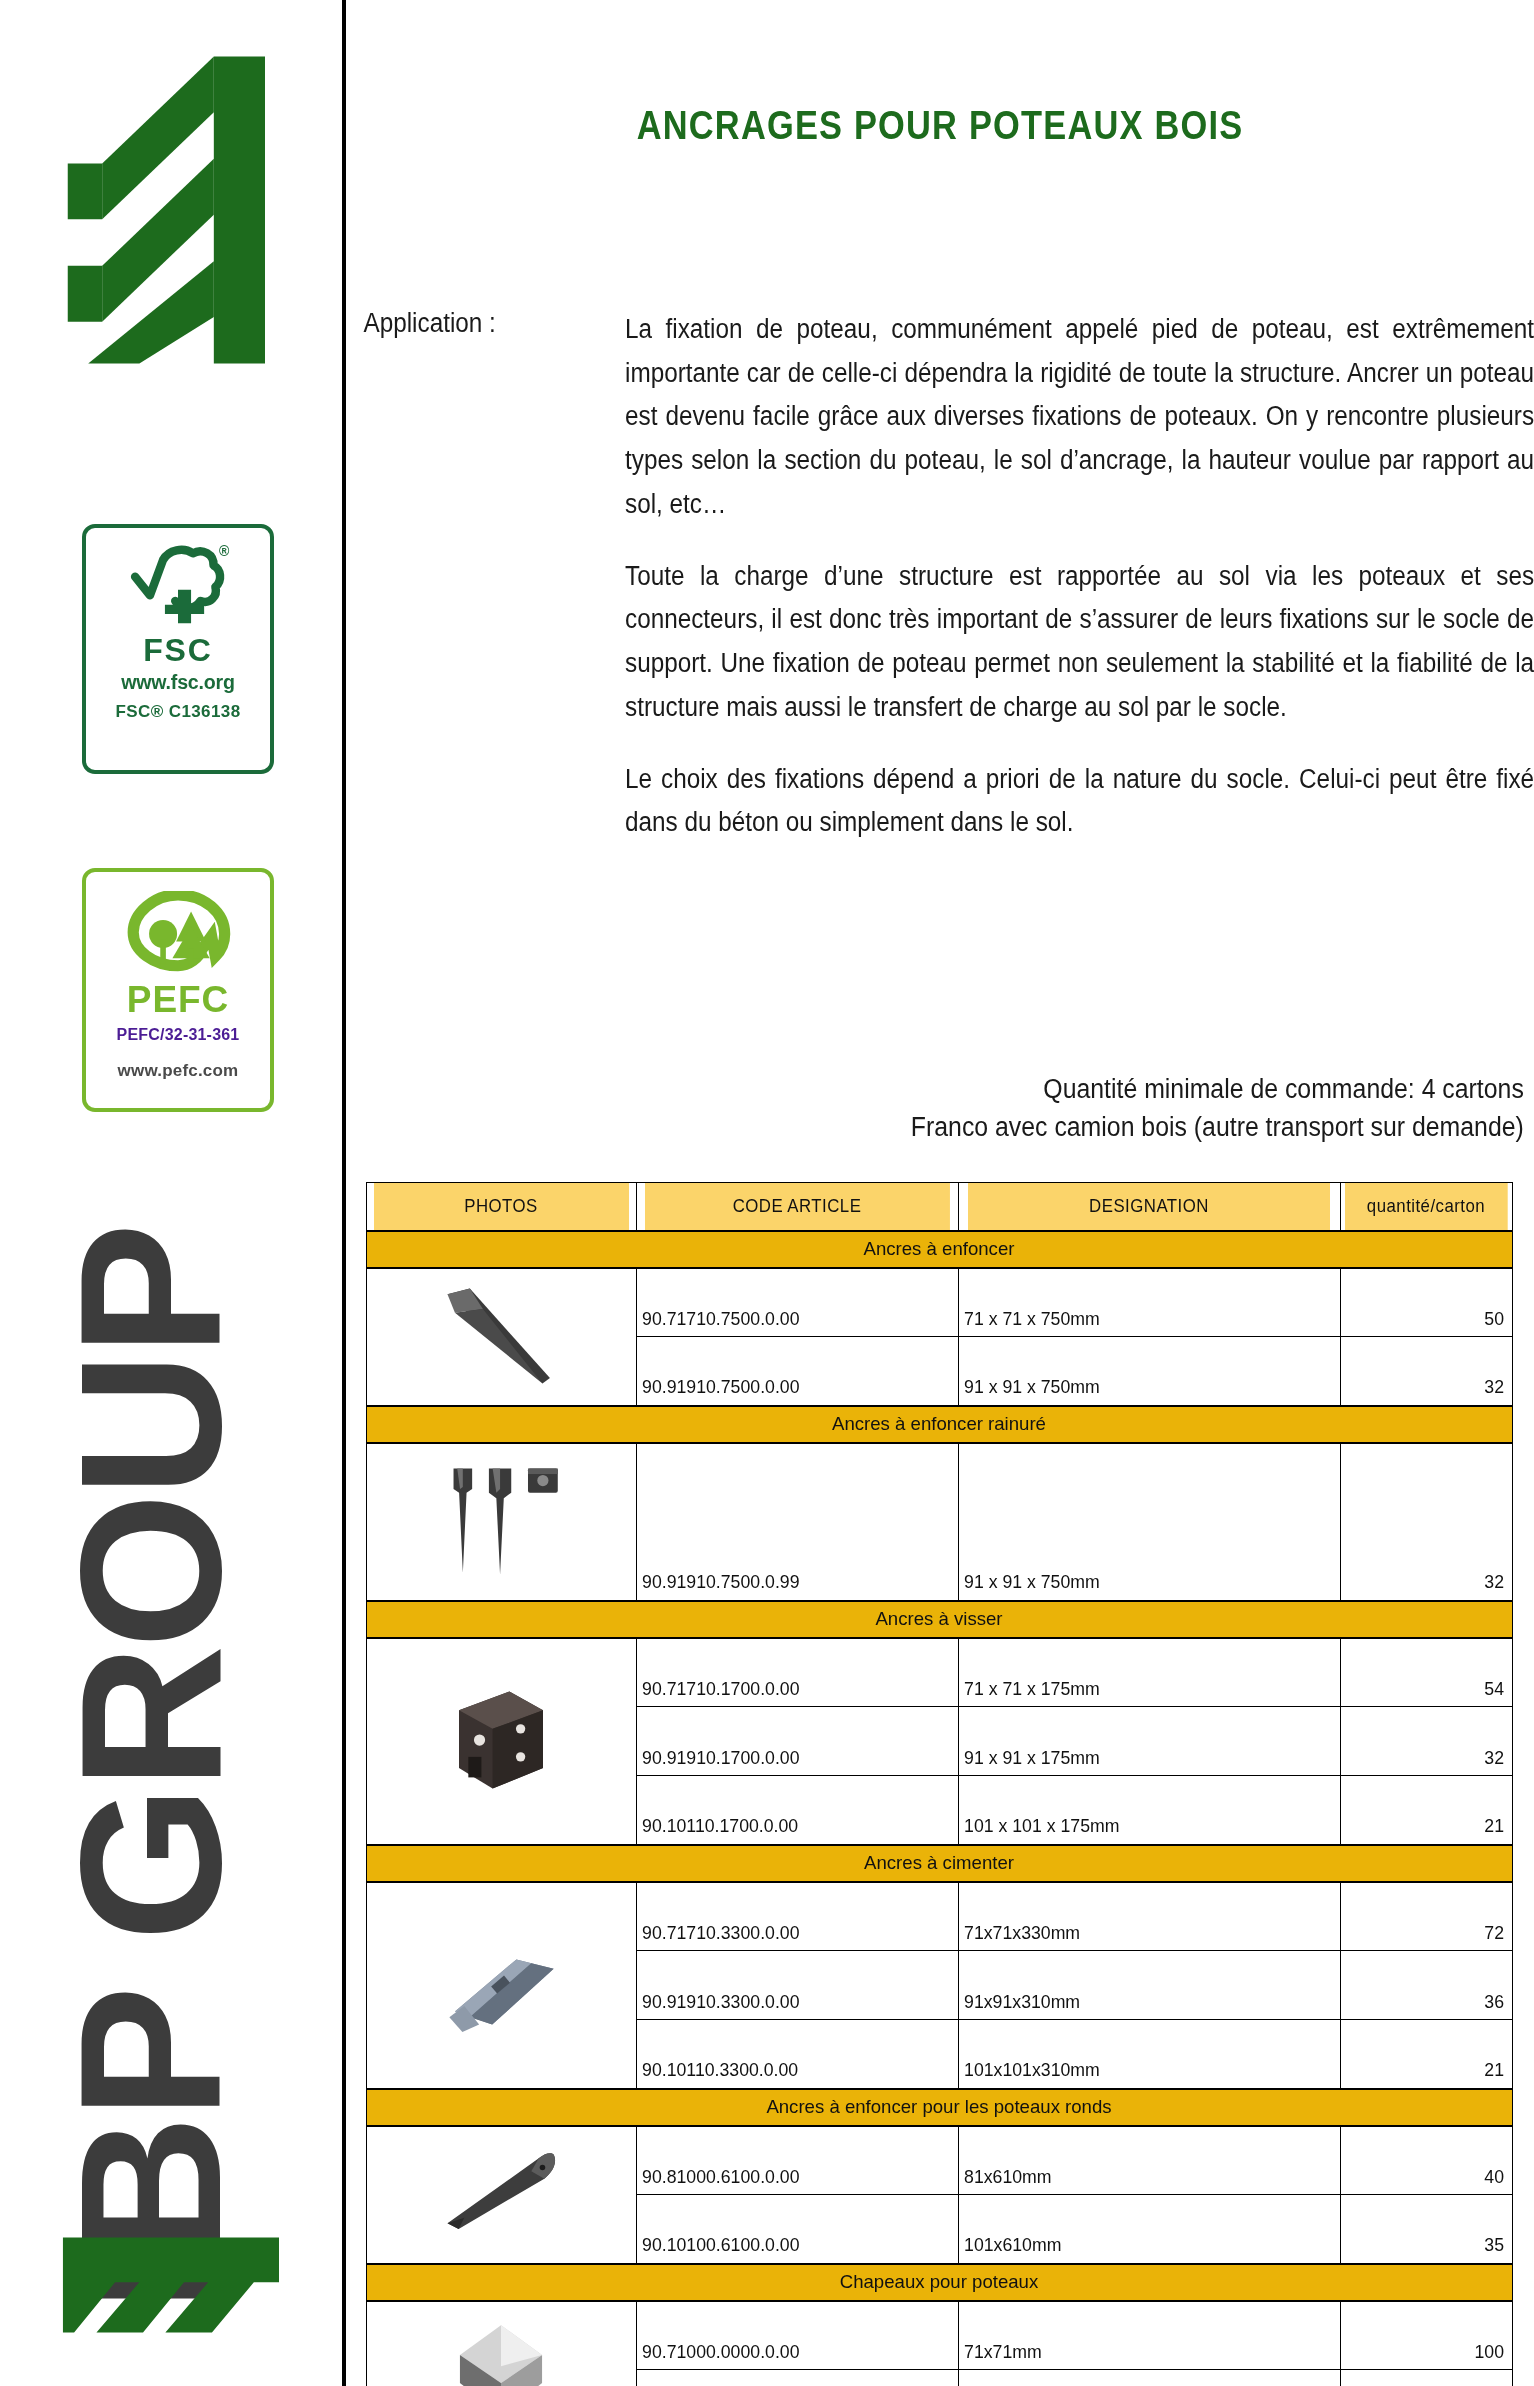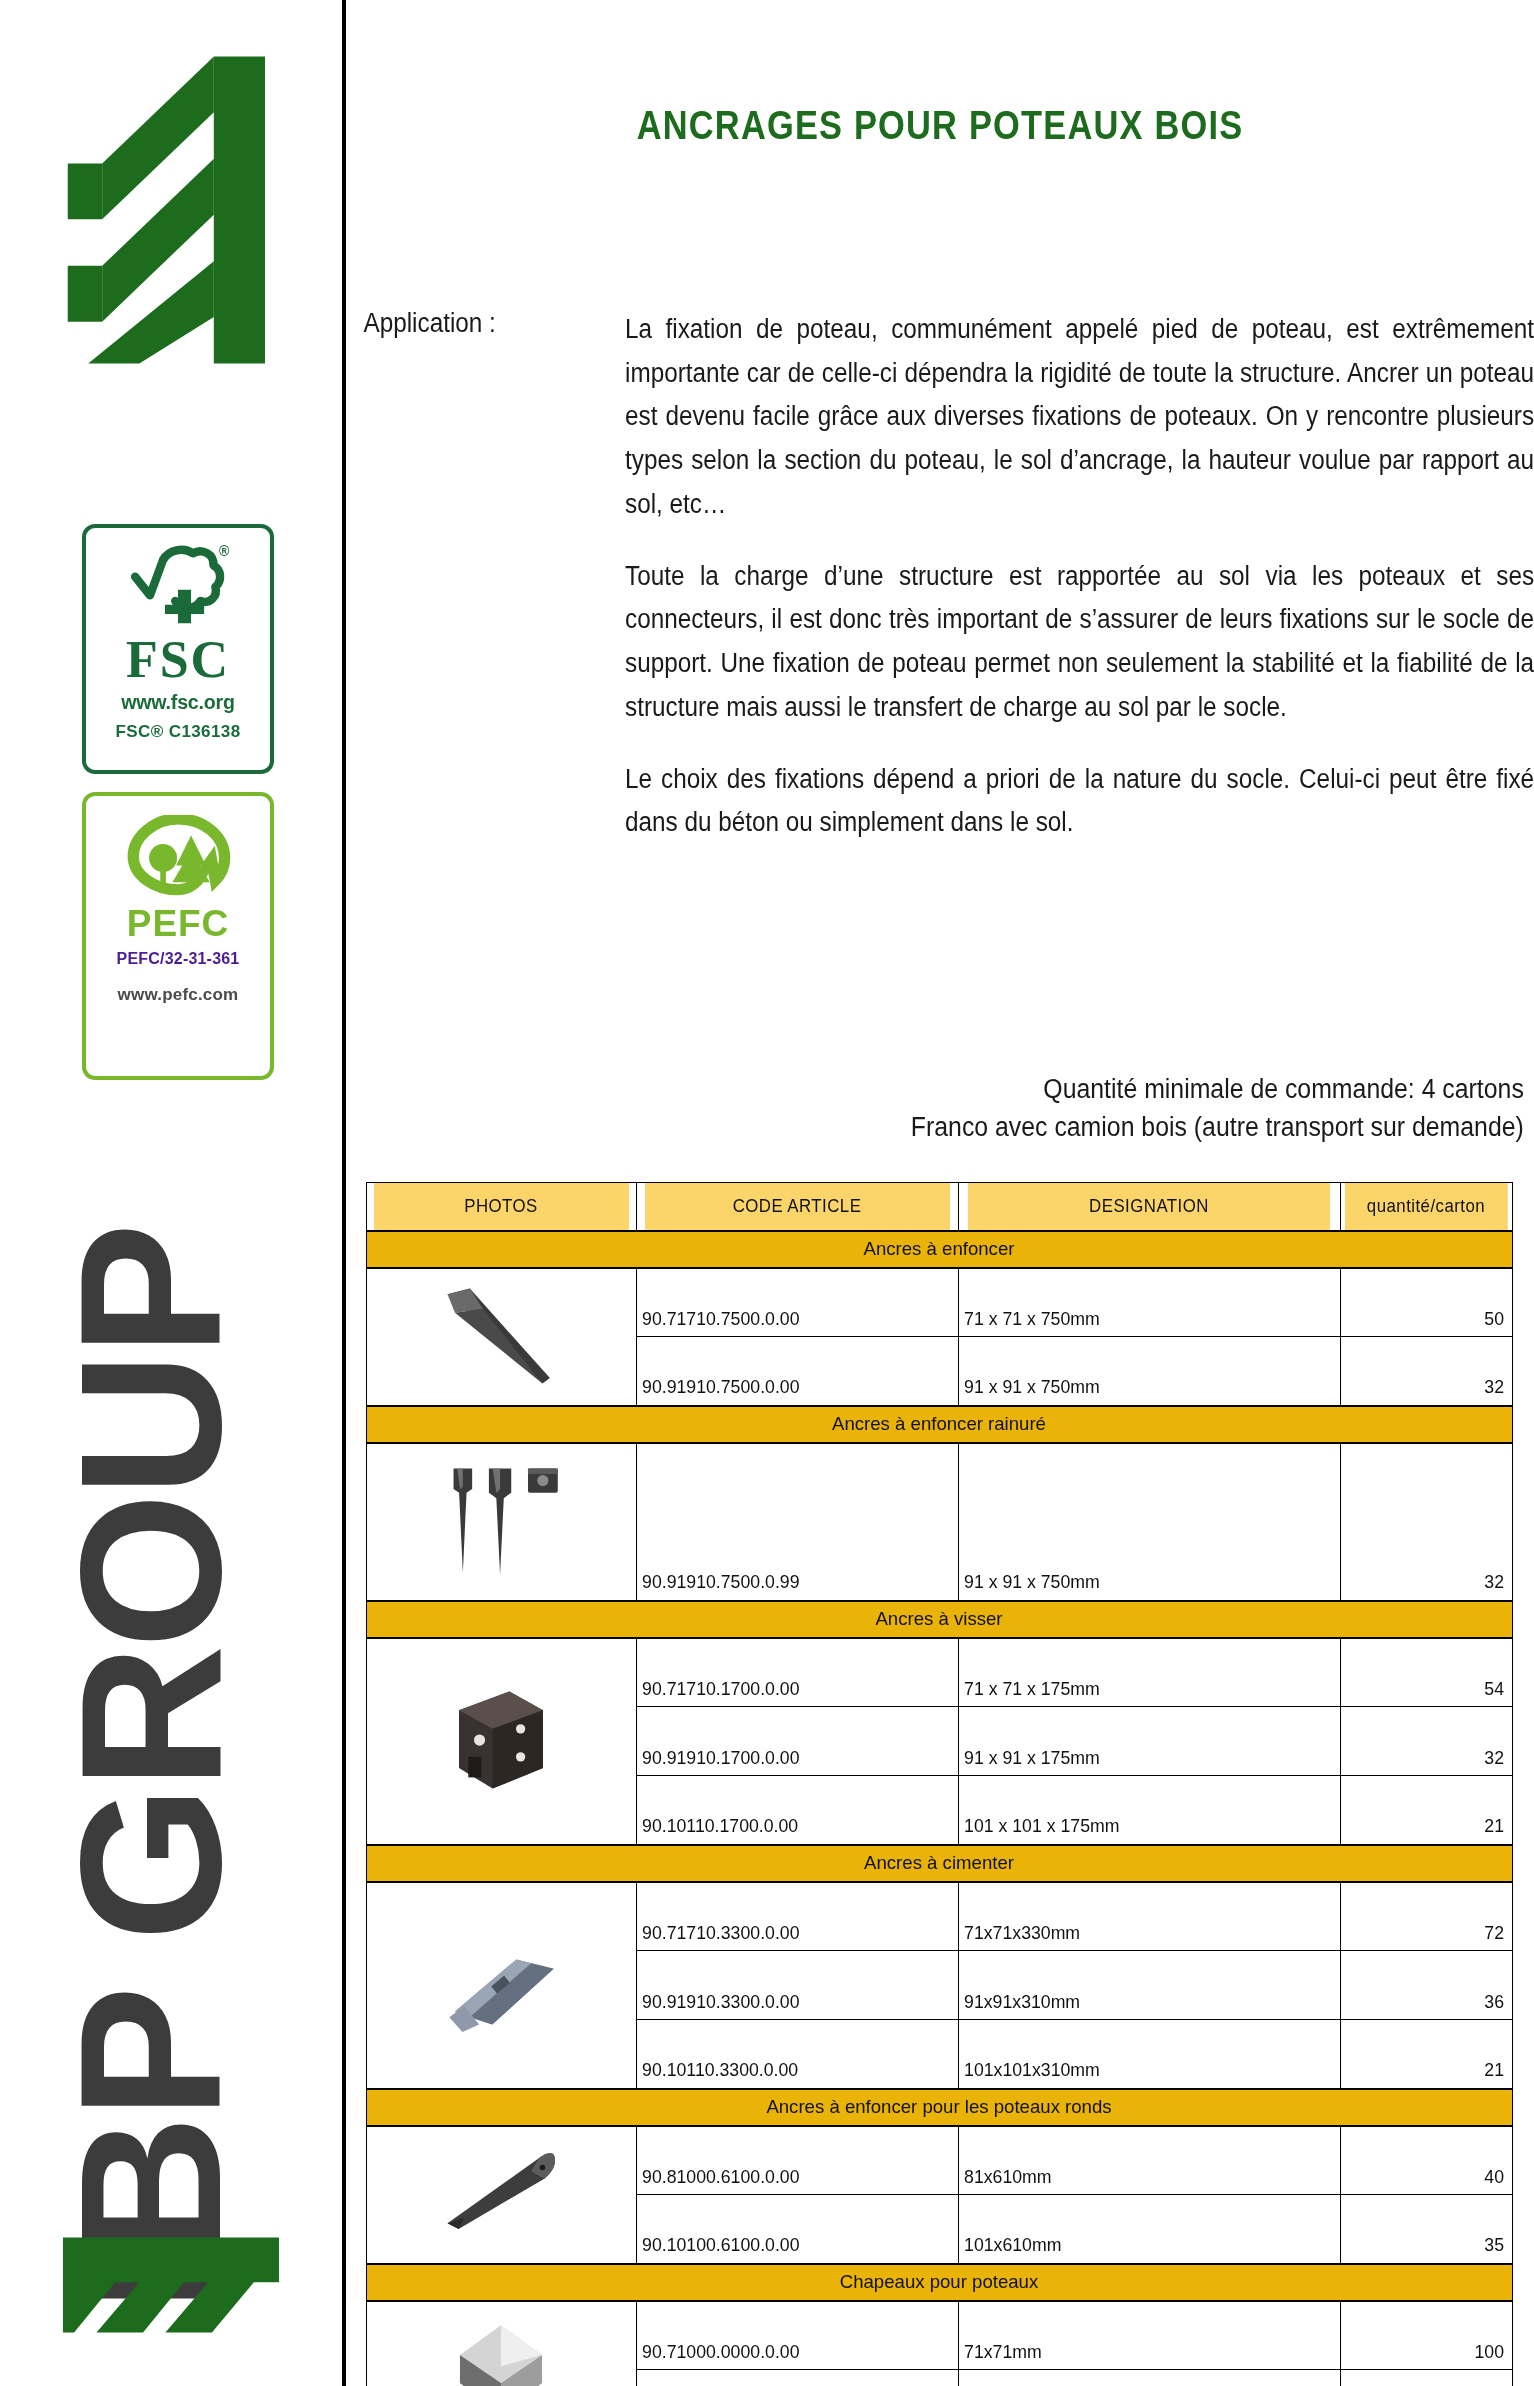--- a/index.html
+++ b/index.html
@@ -28,31 +28,31 @@
   .cert-box {
     position: absolute;
     background: #ffffff;
     border-radius: 13px;
   }
   .fsc-box {
     left: 82px; top: 524px; width: 192px; height: 250px;
     border: 4.7px solid #1b6b3a;
   }
   .pefc-box {
-    left: 82px; top: 792px; width: 192px; height: 288px;
+    left: 82px; top: 868px; width: 192px; height: 244px;
     border: 4.7px solid #79b72d;
   }
   .fsc-inner, .pefc-inner {
     position: relative; width: 100%; height: 100%;
     display: flex; flex-direction: column; align-items: center;
   }
   .fsc-mark { margin-top: 15px; }
   .fsc-word {
-    font-family: Liberation Serif, serif;
-    font-weight: bold; font-size: 52px; color: #1b6b3a;
+    font-family: Liberation Sans, sans-serif;
+    font-weight: bold; font-size: 32px; color: #1b6b3a;
     letter-spacing: 1.9px; line-height: 1; margin-top: 1.9px;
   }
   .fsc-url {
     font-family: "Liberation Sans", sans-serif;
     font-weight: bold; font-size: 19.6px; color: #1b6b3a;
     margin-top: 4.7px; letter-spacing: -0.2px;
   }
   .fsc-code {
     font-family: "Liberation Sans", sans-serif;
     font-weight: bold; font-size: 17px; color: #1b6b3a;

